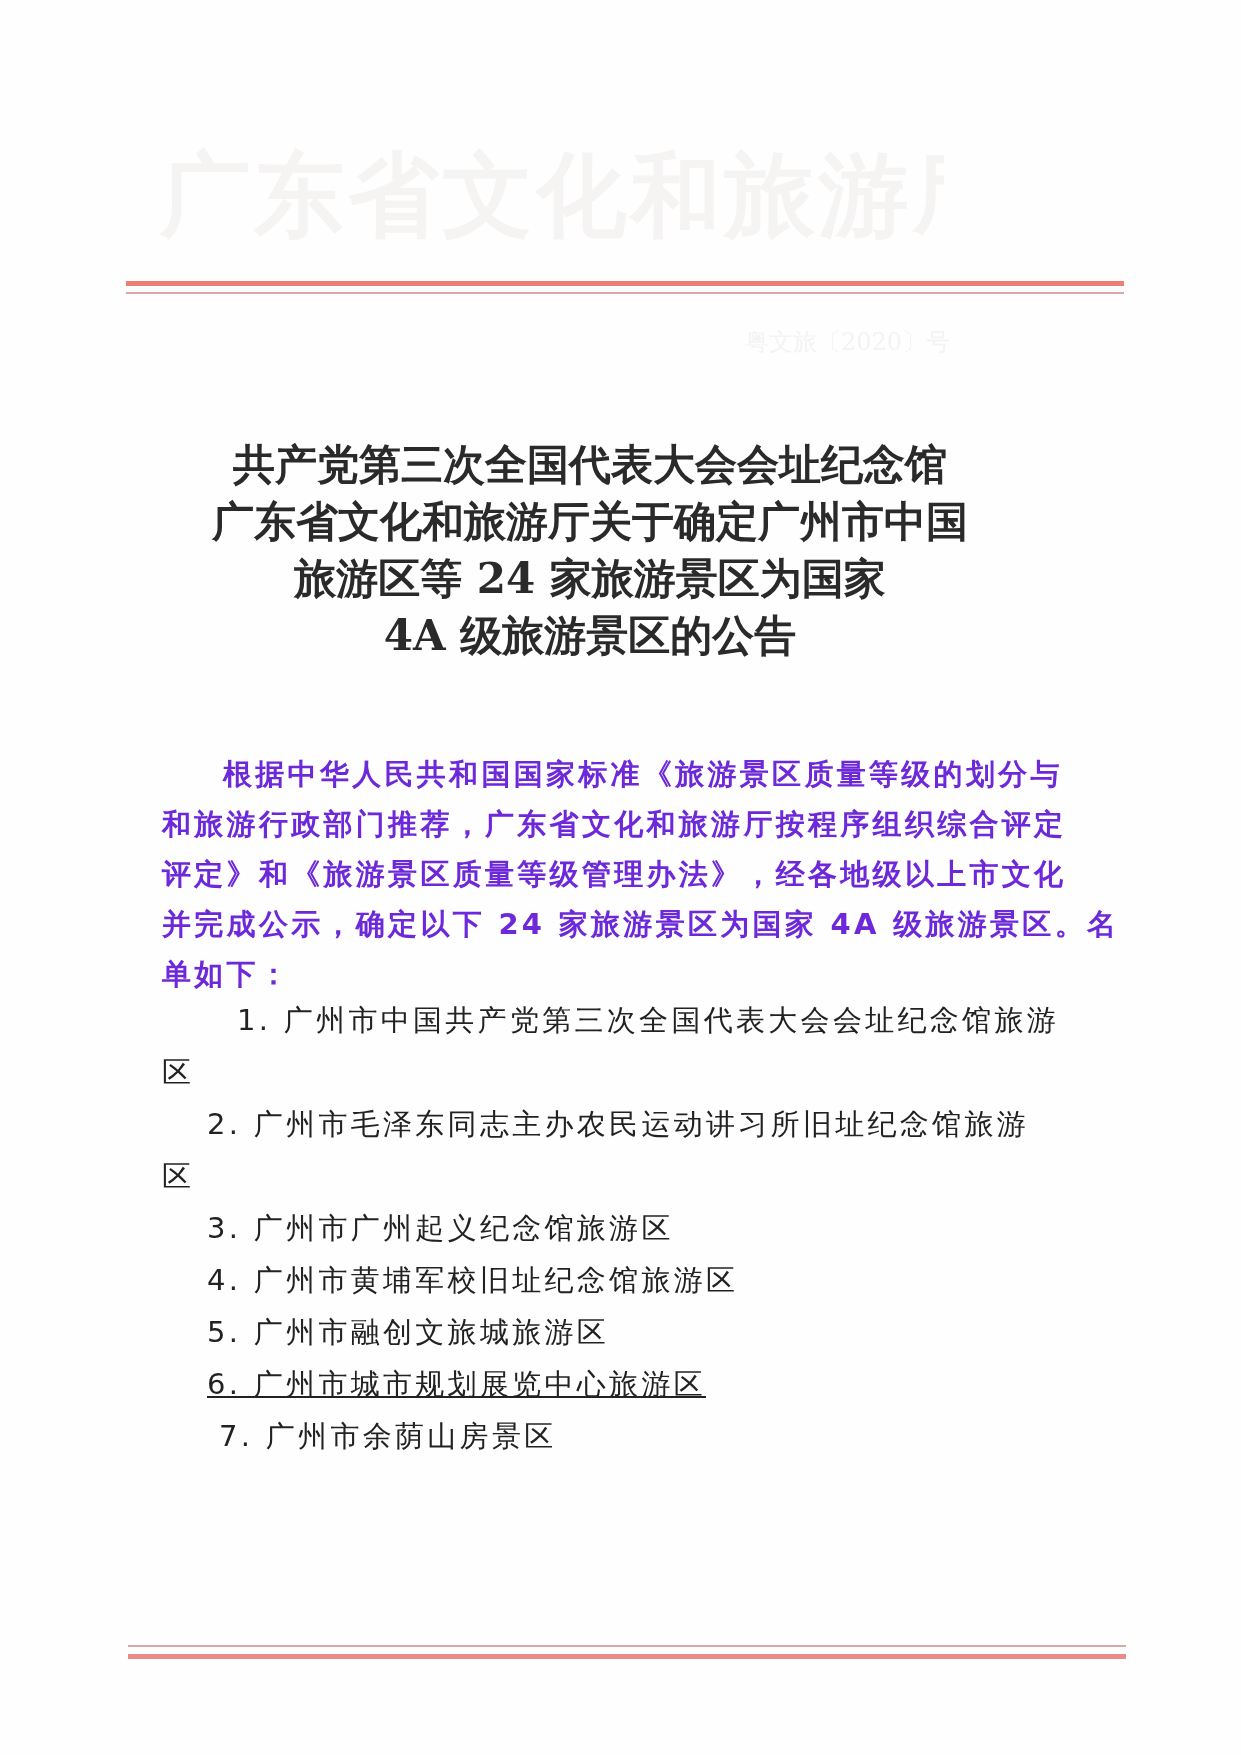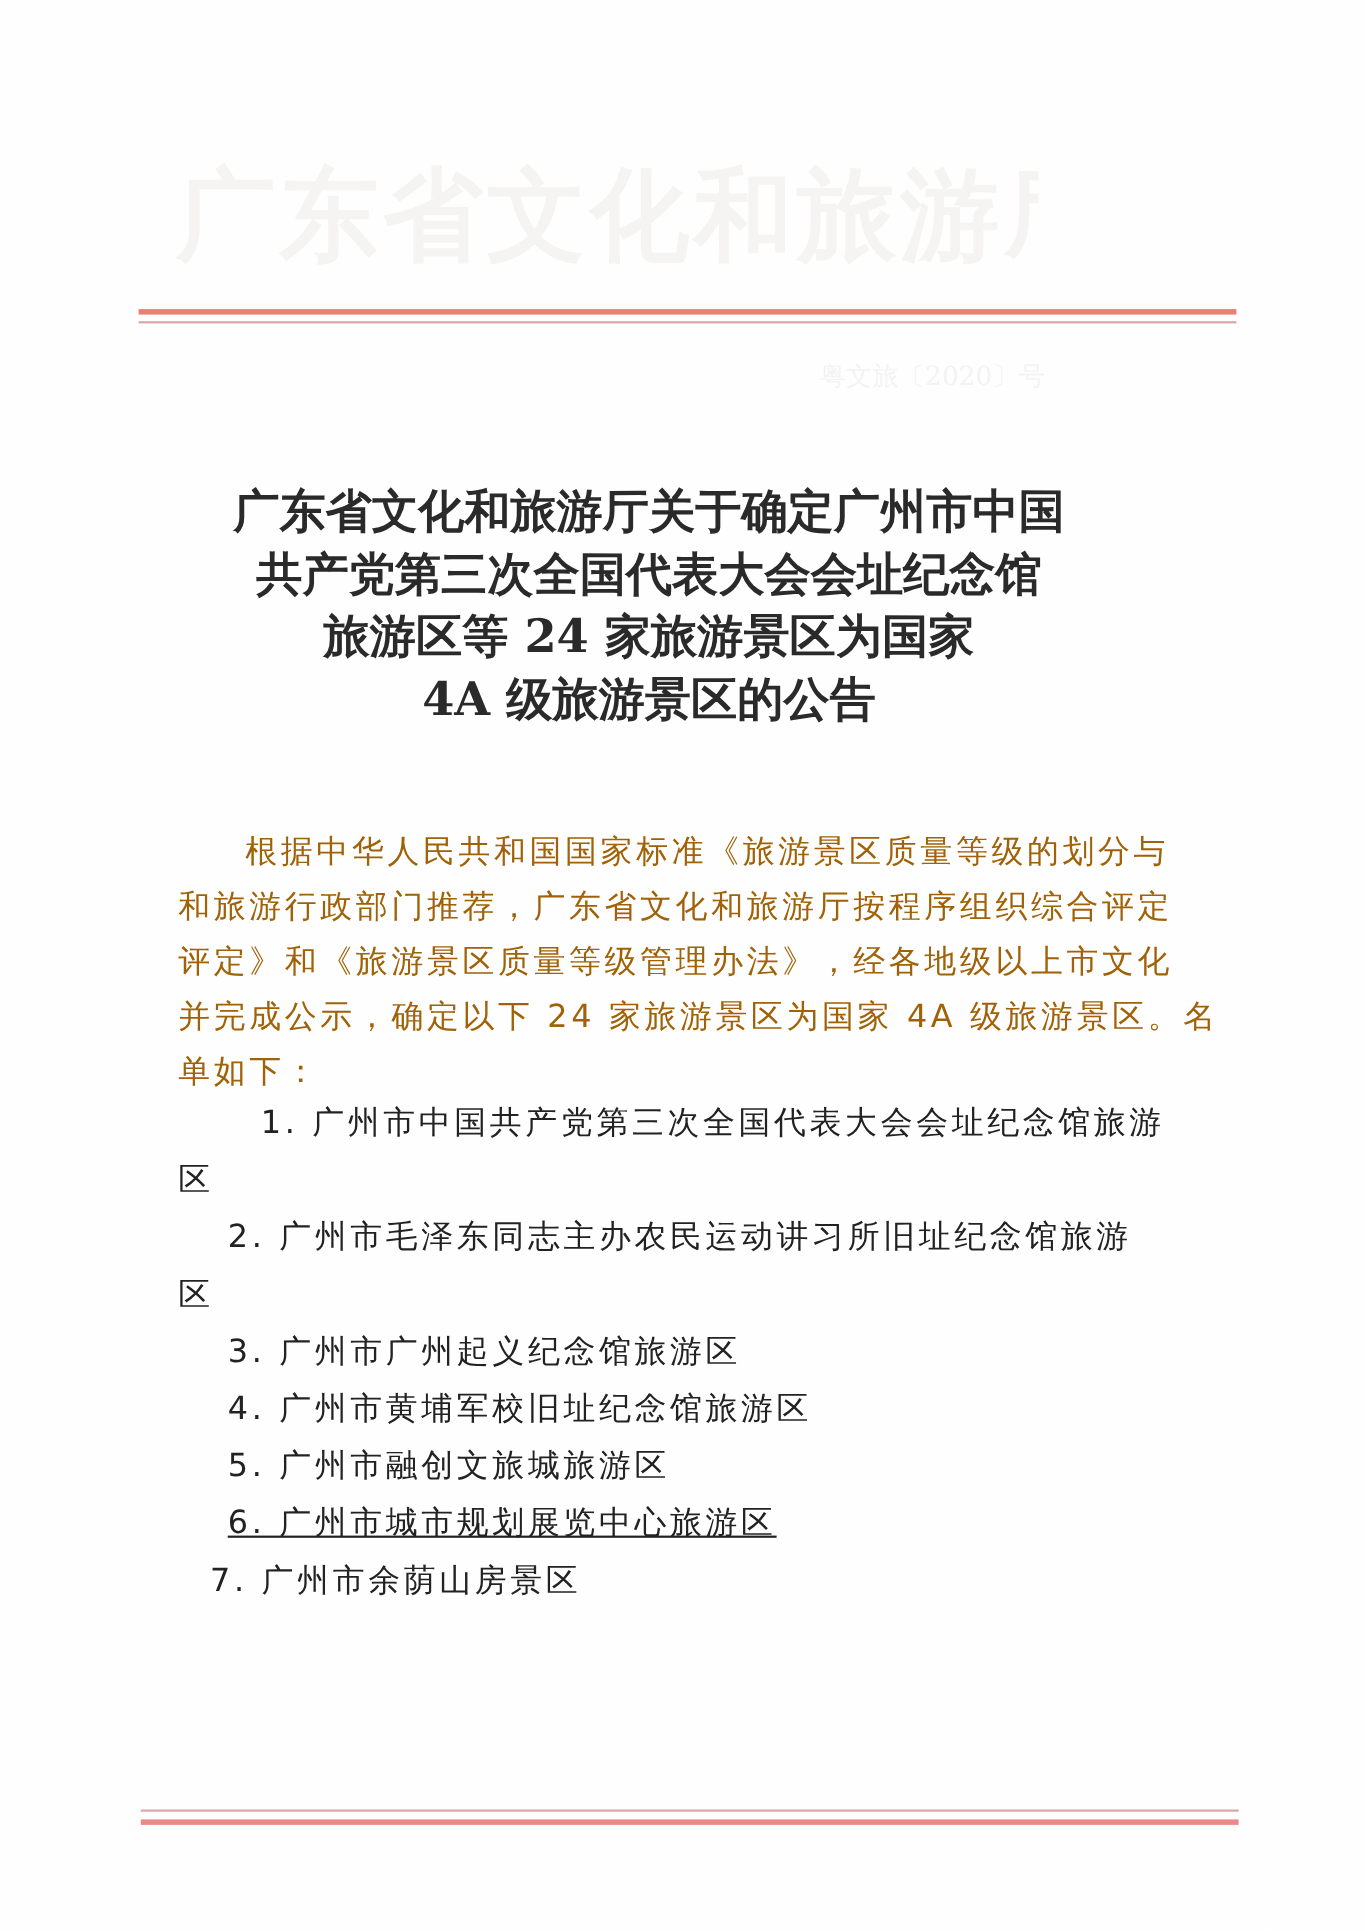--- a/index.html
+++ b/index.html
@@ -87,21 +87,22 @@
   .title-line { display: block; white-space: nowrap; }
   .para {
     position: absolute;
     left: 162px;
     top: 749px;
     width: 905px;
     font-family: "DejaVu Sans", "Liberation Sans", sans-serif;
     font-size: 29px;
     line-height: 50px;
     letter-spacing: 3.3px;
-    color: #a16207;
+    color: #6d28d9;
+    font-weight: bold;
   }
   .para-line { display: block; white-space: nowrap; height: 50px; }
   .indent { padding-left: 61px; }
 
   .list {
     position: absolute;
     left: 162px;
     top: 1000px;
     width: 905px;
     font-family: "DejaVu Sans", "Liberation Sans", sans-serif;
@@ -122,22 +123,22 @@
 <div class="page">
 
   <div class="letterhead">广东省文化和旅游厅</div>
 
   <div class="rule-thick top-thick"></div>
   <div class="rule-thin top-thin"></div>
 
   <div class="doc-number">粤文旅〔2020〕号</div>
 
   <div class="title">
+    <span class="title-line">共产党第三次全国代表大会会址纪念馆</span>
     <span class="title-line">广东省文化和旅游厅关于确定广州市中国</span>
-    <span class="title-line">共产党第三次全国代表大会会址纪念馆</span>
     <span class="title-line">旅游区等 24 家旅游景区为国家</span>
     <span class="title-line">4A 级旅游景区的公告</span>
   </div>
 
   <div class="para">
     <span class="para-line indent">根据中华人民共和国国家标准《旅游景区质量等级的划分与</span>
     <span class="para-line">和旅游行政部门推荐，广东省文化和旅游厅按程序组织综合评定</span>
     <span class="para-line">评定》和《旅游景区质量等级管理办法》，经各地级以上市文化</span>
     <span class="para-line">并完成公示，确定以下 24 家旅游景区为国家 4A 级旅游景区。名</span>
     <span class="para-line">单如下：</span>
@@ -145,19 +146,19 @@
 
   <div class="list">
     <span class="list-line" style="top:0px; left:45px;margin-left:30px;">1. 广州市中国共产党第三次全国代表大会会址纪念馆旅游</span>
     <span class="list-line" style="top:52px; left:0px;">区</span>
     <span class="list-line" style="top:104px; left:45px;">2. 广州市毛泽东同志主办农民运动讲习所旧址纪念馆旅游</span>
     <span class="list-line" style="top:156px; left:0px;">区</span>
     <span class="list-line" style="top:208px; left:45px;">3. 广州市广州起义纪念馆旅游区</span>
     <span class="list-line" style="top:260px; left:45px;">4. 广州市黄埔军校旧址纪念馆旅游区</span>
     <span class="list-line" style="top:312px; left:45px;">5. 广州市融创文旅城旅游区</span>
     <span class="list-line" style="top:364px; left:45px;text-decoration:underline;">6. 广州市城市规划展览中心旅游区</span>
-    <span class="list-line" style="top:416px; left:29px;text-align:right;">7. 广州市余荫山房景区</span>
+    <span class="list-line" style="top:416px; left:57px;text-align:right;">7. 广州市余荫山房景区</span>
   </div>
 
   <div class="rule-thin bottom-thin"></div>
   <div class="rule-thick bottom-thick"></div>
 
 </div>
 
 </body></html>

